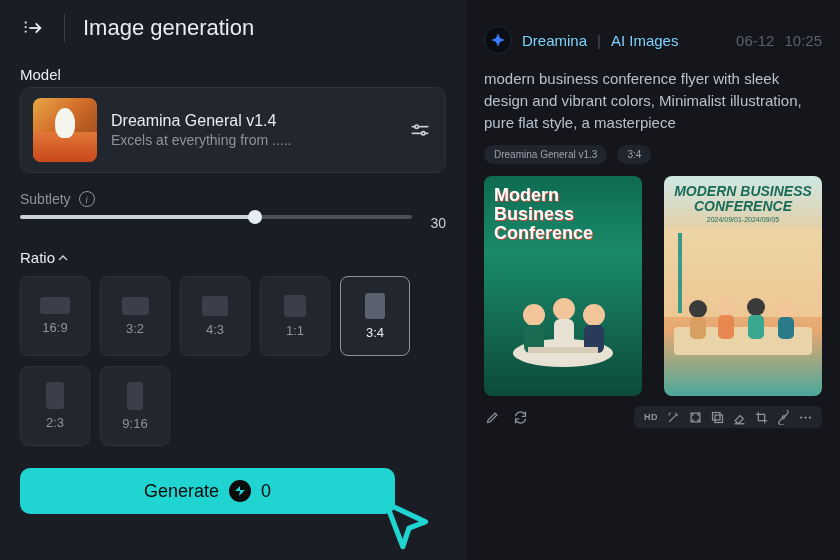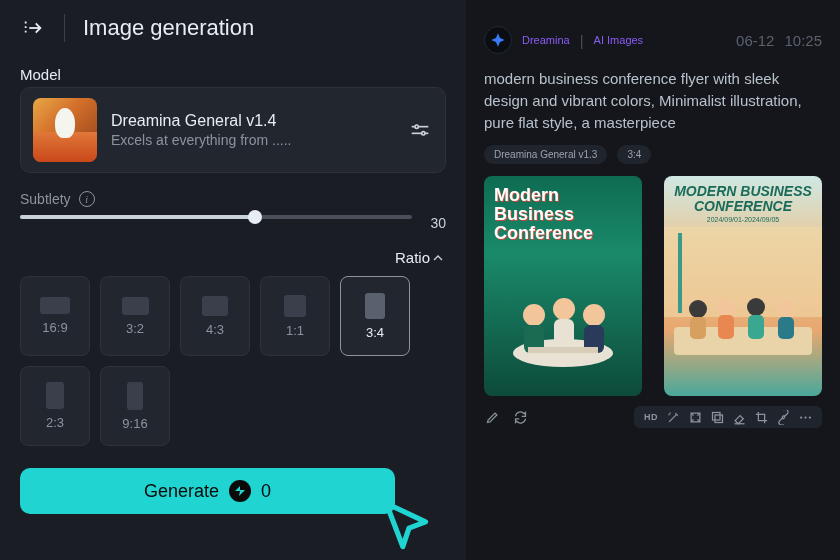--- a/index.html
+++ b/index.html
@@ -55,21 +55,21 @@
   .info-dot {
     width:16px; height:16px; border:1.5px solid #8b949e; border-radius:50%;
     display:flex; align-items:center; justify-content:center;
     font-size:10px; color:#8b949e; font-style:italic; font-family:Georgia,serif;
   }
   .slider-wrap { display:flex; align-items:flex-start; gap:12px; margin-bottom:18px; }
   .slider-track { flex:1; height:4px; background:#4a4f5a; border-radius:2px; position:relative; }
   .slider-fill { position:absolute; left:0; top:0; bottom:0; width:60%; background:#c9d1d9; border-radius:2px; }
   .slider-thumb { position:absolute; left:60%; top:50%; width:14px; height:14px; background:#e6edf3; border-radius:50%; transform:translate(-50%,-50%); }
   .slider-val { color:#c9d1d9; font-size:14px; width:22px; text-align:right; }
-  .ratio-head { display:flex; justify-content:flex-end; align-items:center; margin-bottom:10px; }
+  .ratio-head { display:flex; justify-content:flex-start; align-items:center; margin-bottom:10px; }
   .ratio-grid { display:flex; flex-wrap:wrap; gap:10px; margin-bottom:22px; }
   .ratio-cell {
     width:70px; height:80px; background:#22262e; border:1px solid #2d313a; border-radius:8px;
     display:flex; flex-direction:column; align-items:center; justify-content:center; gap:6px;
     color:#8b949e; font-size:13px; cursor:pointer;
   }
   .ratio-cell.selected { border-color:#8b949e; color:#e6edf3; }
   .ratio-shape { background:#3a3f4b; border-radius:3px; }
   .generate-btn {
     background:#1fd4d1; color:#0a0a0a; border:none; border-radius:10px;
@@ -85,21 +85,21 @@
   }
   .right-panel {
     flex:1; background:#14161b; padding:26px 18px 14px 18px;
     display:flex; flex-direction:column;
   }
   .right-header { display:flex; align-items:center; gap:10px; margin-bottom:14px; }
   .brand-icon {
     width:28px; height:28px; border-radius:50%; background:#0b0d12;
     display:flex; align-items:center; justify-content:center; border:1px solid #1e2a3a;
   }
-  .brand-name { font-size:11px; color:#8b5cf6; }
+  .brand-name { font-size:15px; color:#7dd3fc; }
   .brand-sep { color:#4a4f5a; font-size:15px; }
   .timestamp { color:#5a616e; font-size:15px; }
   .prompt-text { color:#b8c1cc; font-size:15px; line-height:1.45; margin-bottom:12px; }
   .tags { display:flex; gap:10px; margin-bottom:12px; }
   .tag { background:#20242c; color:#9aa3af; font-size:10px; padding:4px 10px; border-radius:12px; }
   .result-grid { display:flex; gap:22px; margin-bottom:10px; }
   .result-img {
     width:158px; height:220px; border-radius:8px; overflow:hidden;
     position:relative; display:flex; flex-direction:column;
   }

